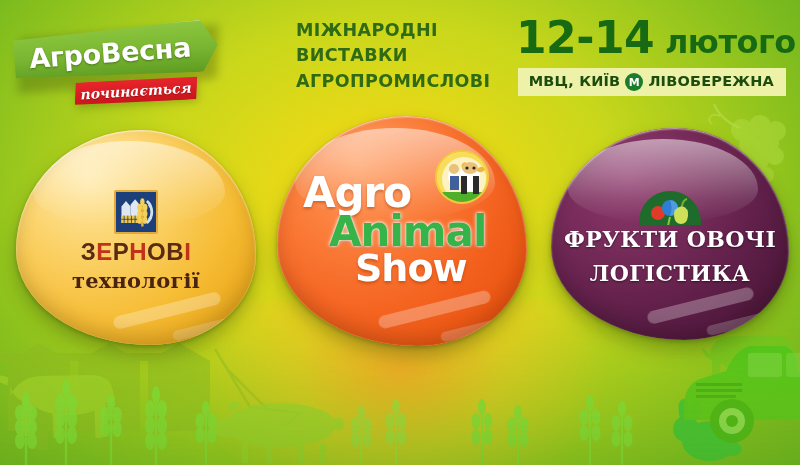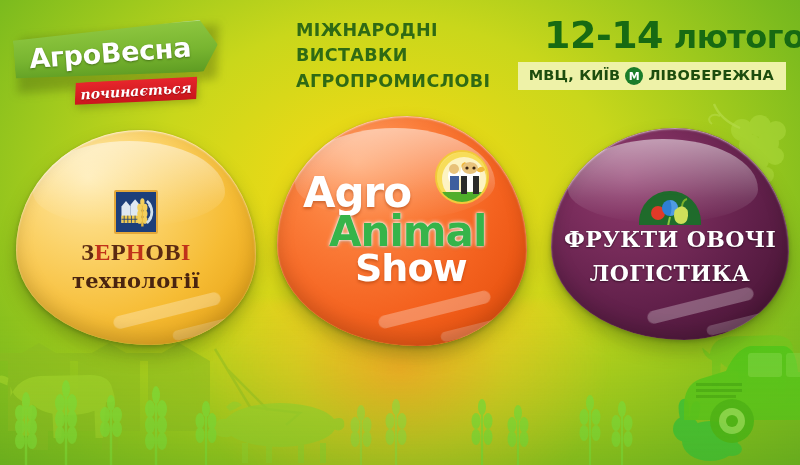--- a/index.html
+++ b/index.html
@@ -76,21 +76,21 @@
     font-family:"DejaVu Sans", sans-serif;
   }
   .headline div { white-space:nowrap; }
   
   .date-block { position:absolute; right:14px; top:16px; width:270px; text-align:right; }
   .date-line {
     color:#176a12; font-weight:bold; font-size:32px; line-height:1;
     letter-spacing:-.5px; white-space:nowrap;
     font-family:"DejaVu Sans", sans-serif;
   }
-  .date-line .big { font-size:38px;margin-left:28px; }
+  .date-line .big { font-size:44px; }
   .venue-strip {
     display:inline-flex; align-items:flex-start; gap:5px;
     margin-top:8px; padding:5px 12px 5px 11px;
     background:#eef2a8;
     color:#1d4d0e; font-weight:bold; font-size:14.5px; letter-spacing:.2px;
     white-space:nowrap;
     font-family:"DejaVu Sans", sans-serif;
   }
   .metro-badge {
     display:inline-flex; align-items:center; justify-content:center;
@@ -134,21 +134,21 @@
     left:16px; top:18px;
     background:
       radial-gradient(ellipse at 30% 22%, #ffe9a8 0%, #fbd268 32%, #f6bc34 62%, #e8a418 88%, #d99511 100%);
   }
   .grain-logo {
     width:44px; height:44px; margin-bottom:6px;
     background:#1d3f7a; border:2px solid #e3a83a; border-radius:2px;
     position:relative; overflow:hidden;
   }
   .title-zernovi {
-    font-family:Liberation Serif, serif;
+    font-family:Liberation Sans, sans-serif;
     font-weight:bold; font-size:24px; letter-spacing:.5px; line-height:1;
     white-space:nowrap;
   }
   .title-tech {
     font-family:"DejaVu Serif", serif;
     font-weight:bold; font-size:21px; color:#4a2410; margin-top:4px;
     letter-spacing:.2px; white-space:nowrap;
   }
   
   .egg-animal {

